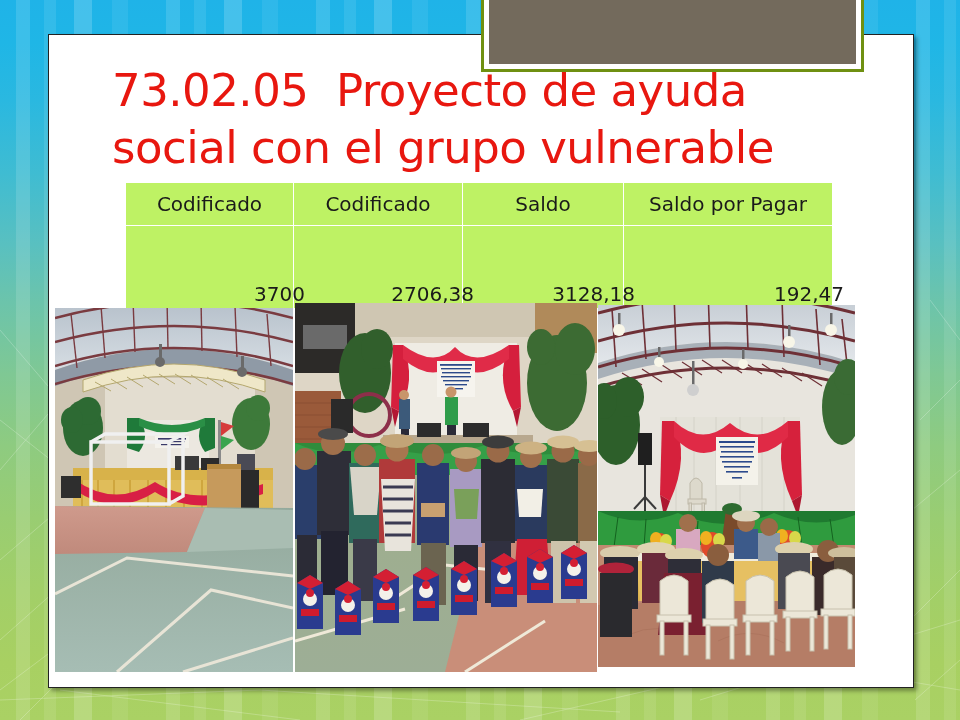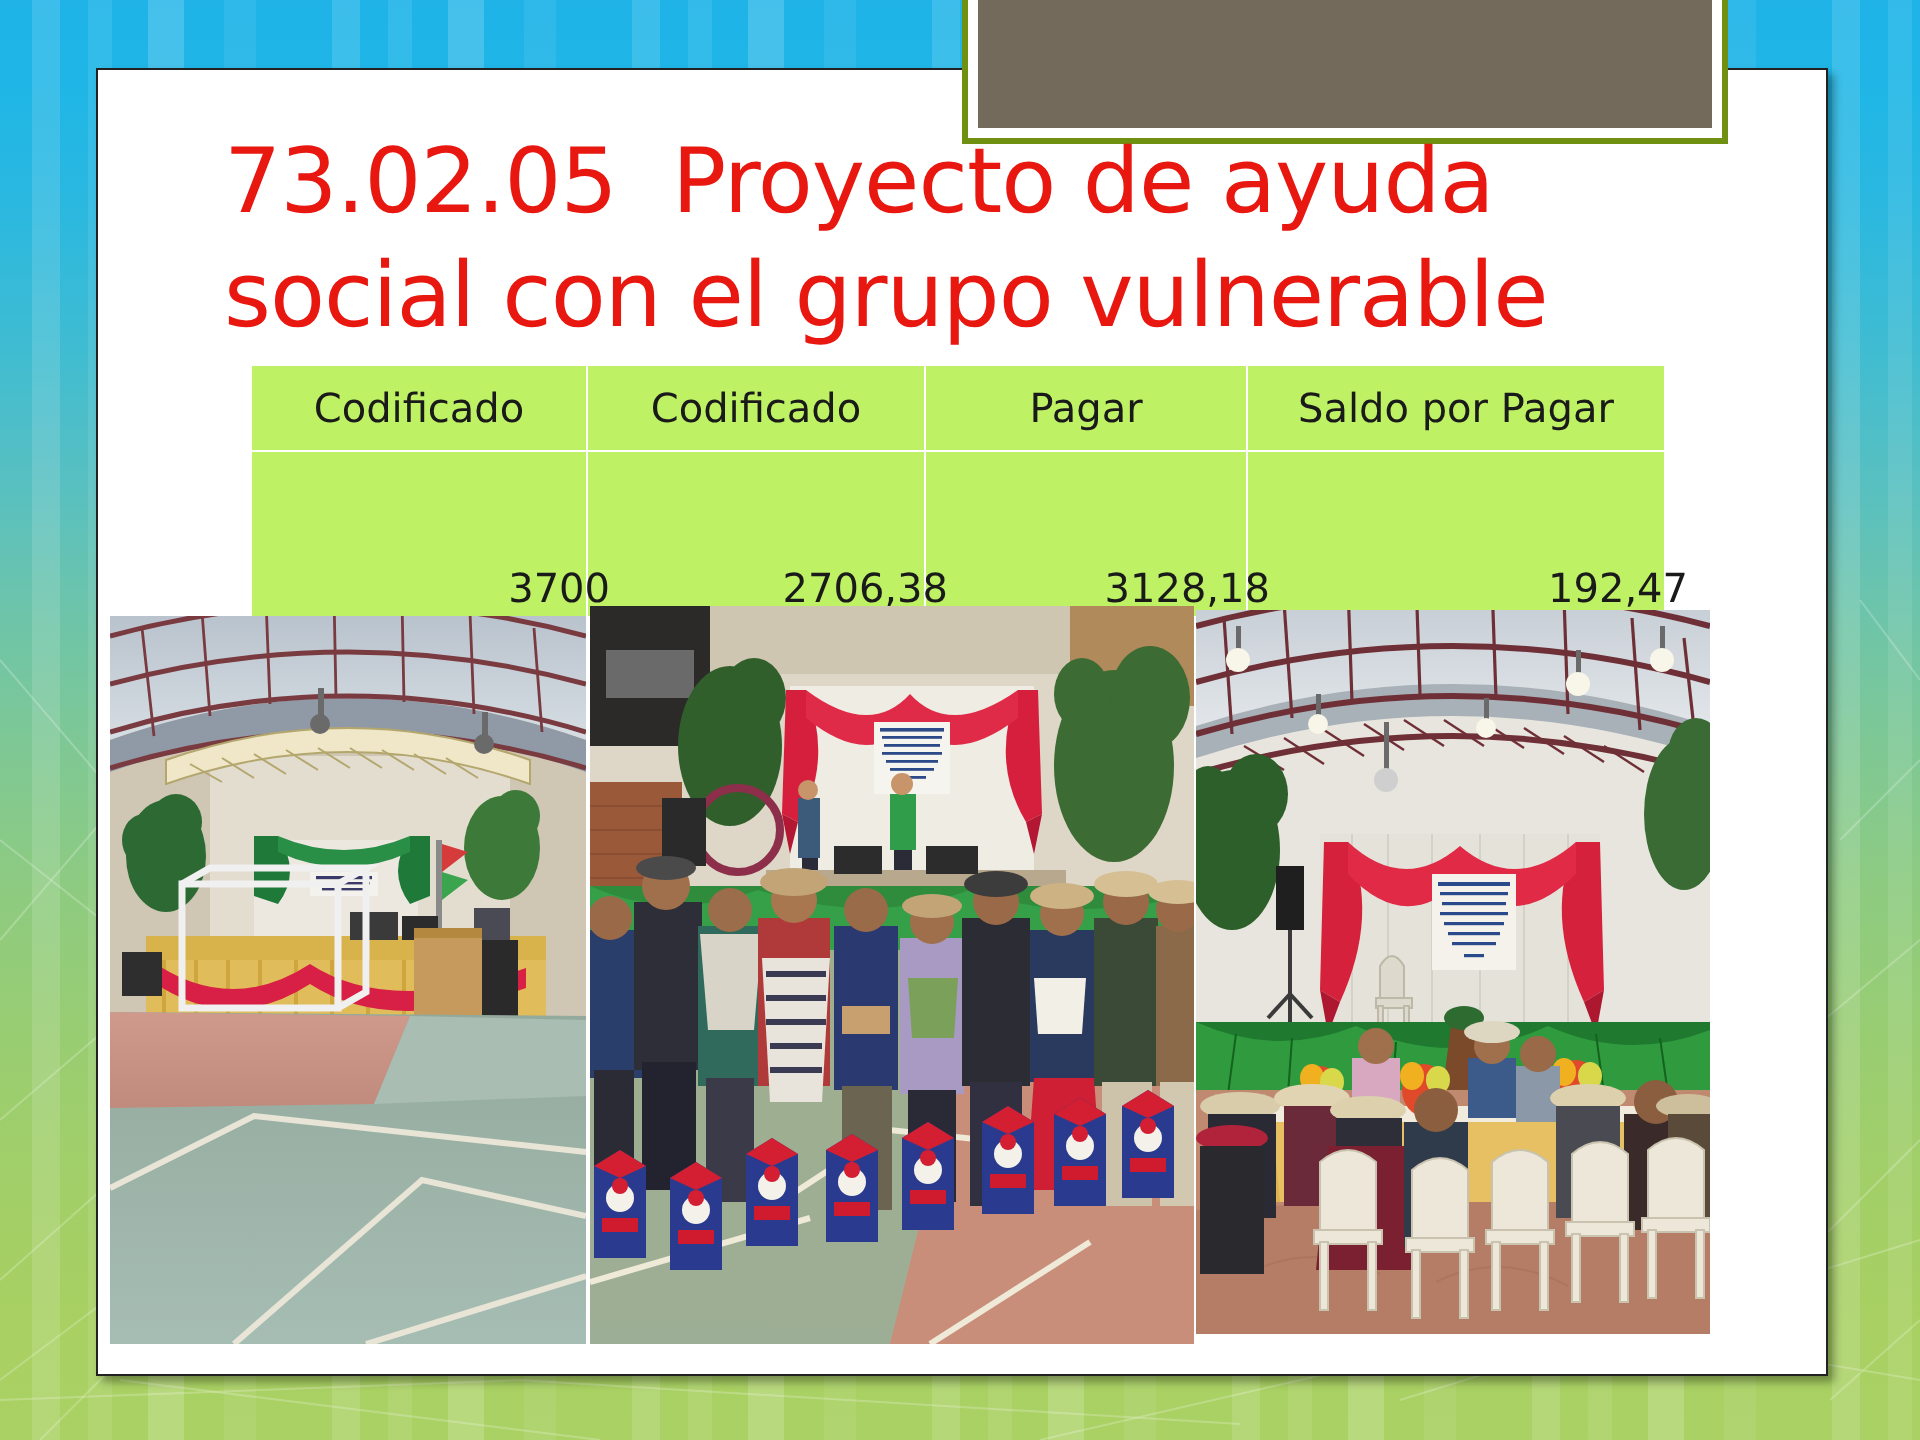--- a/index.html
+++ b/index.html
@@ -119,21 +119,21 @@
     <div class="topbox-inner"></div>
   </div>
 
   <div class="title">73.02.05  Proyecto de ayuda social con el grupo vulnerable</div>
 
   <table class="tbl">
     <tbody>
       <tr class="head">
         <td class="c1">Codificado</td>
         <td class="c2">Codificado</td>
-        <td class="c3">Pagar</td>
+        <td class="c3">Saldo</td>
         <td class="c4">Saldo por Pagar</td>
       </tr>
       <tr class="vals">
         <td class="c1"><span>3700</span></td>
         <td class="c2"><span>2706,38</span></td>
         <td class="c3"><span>3128,18</span></td>
         <td class="c4"><span>192,47</span></td>
       </tr>
     </tbody>
   </table>

